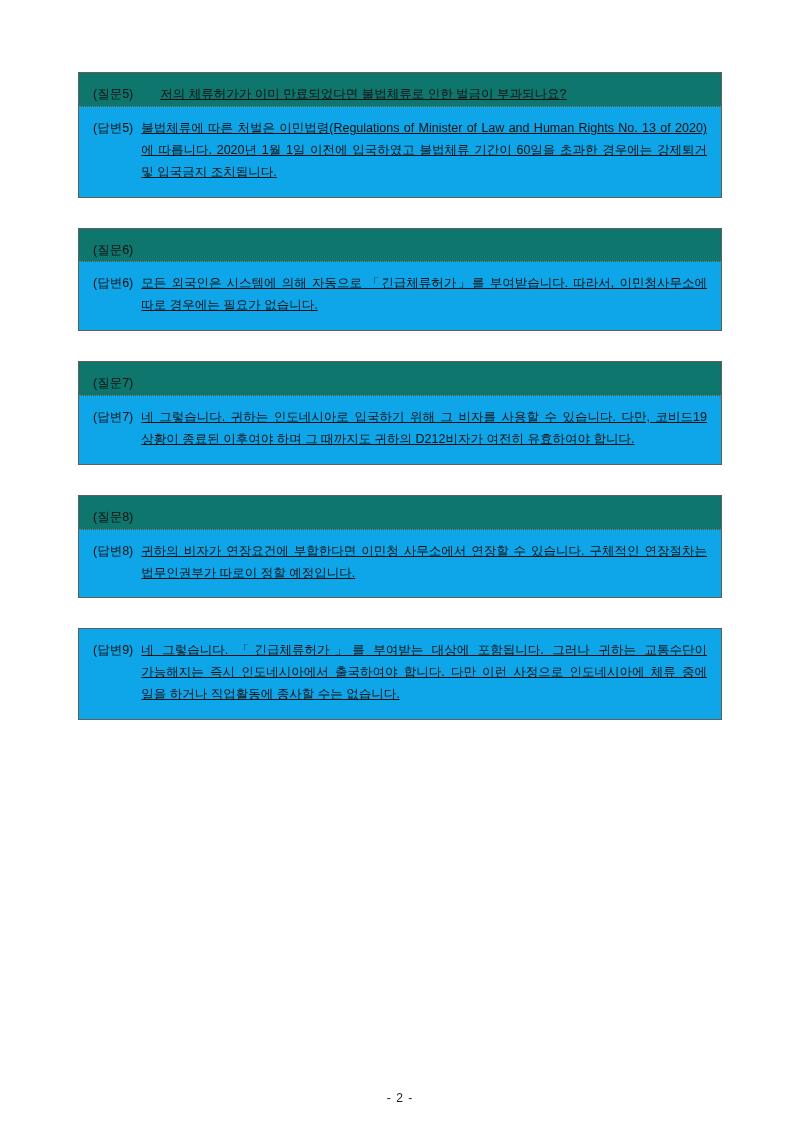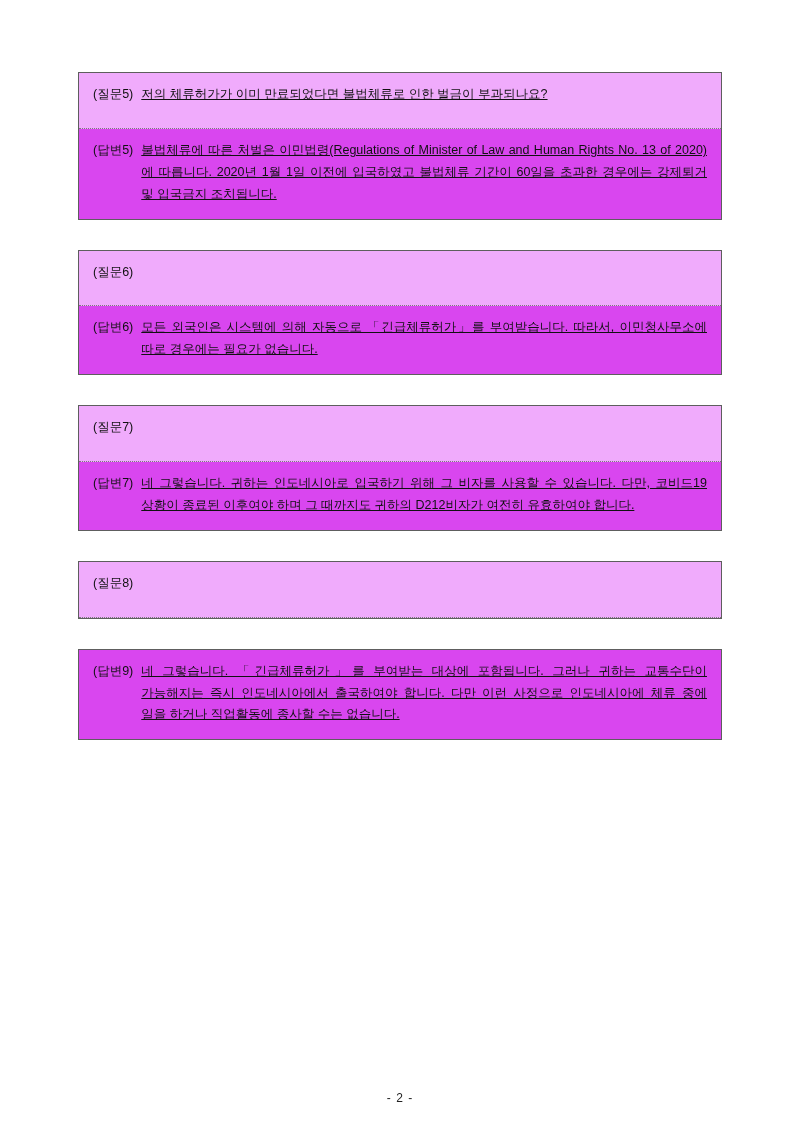--- a/index.html
+++ b/index.html
@@ -20,27 +20,28 @@
     height: 1131px;
     padding: 72px 78px 0 78px;
     position: relative;
   }
   .qa-block {
     border: 1px solid #5e5e5e;
     margin-bottom: 30px;
     background: #ffffff;
   }
   .qa-question {
-    background: #f0abfc;
+    background: #0f766e;
     display: flex;
-    padding: 11px 14px 22px 14px;
+    padding: 11px 14px 0 14px;
     border-bottom: 1px dotted #7c7c7c;
+    gap: 19px;
   }
   .qa-answer {
-    background: #d946ef;
+    background: #0ea5e9;
     display: flex;
     padding: 11px 14px 13px 14px;
   }
   .qa-tag {
     flex: 0 0 auto;
     font-size: 12.5px;
     line-height: 1.75;
     white-space: nowrap;
     padding-right: 8px;
     color: #111111;
@@ -99,20 +100,24 @@
     <div class="qa-answer">
       <span class="qa-tag">(답변7)</span>
       <span class="qa-text">네 그렇습니다. 귀하는 인도네시아로 입국하기 위해 그 비자를 사용할 수 있습니다. 다만, 코비드19 상황이 종료된 이후여야 하며 그 때까지도 귀하의 D212비자가 여전히 유효하여야 합니다.</span>
     </div>
   </div>
 
   <div class="qa-block">
     <div class="qa-question">
       <span class="qa-tag">(질문8)</span>
     </div>
+    <div class="qa-answer">
+      <span class="qa-tag">(답변8)</span>
+      <span class="qa-text">귀하의 비자가 연장요건에 부합한다면 이민청 사무소에서 연장할 수 있습니다. 구체적인 연장절차는 법무인권부가 따로이 정할 예정입니다.</span>
+    </div>
   </div>
 
   <div class="qa-block">
     <div class="qa-answer">
       <span class="qa-tag">(답변9)</span>
       <span class="qa-text">네 그렇습니다. 「긴급체류허가」를 부여받는 대상에 포함됩니다. 그러나 귀하는 교통수단이 가능해지는 즉시 인도네시아에서 출국하여야 합니다. 다만 이런 사정으로 인도네시아에 체류 중에 일을 하거나 직업활동에 종사할 수는 없습니다.</span>
     </div>
   </div>
 
   <div class="page-number">- 2 -</div>

